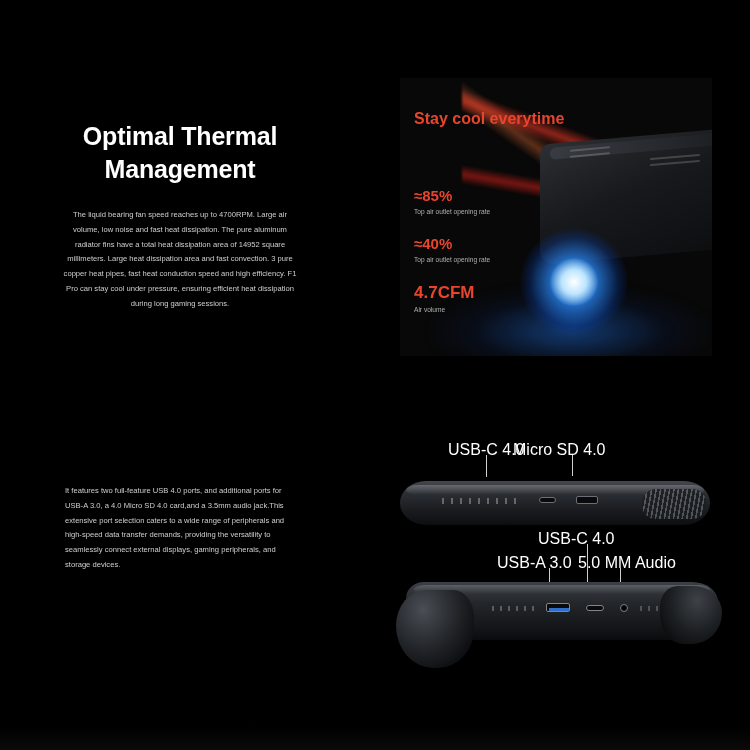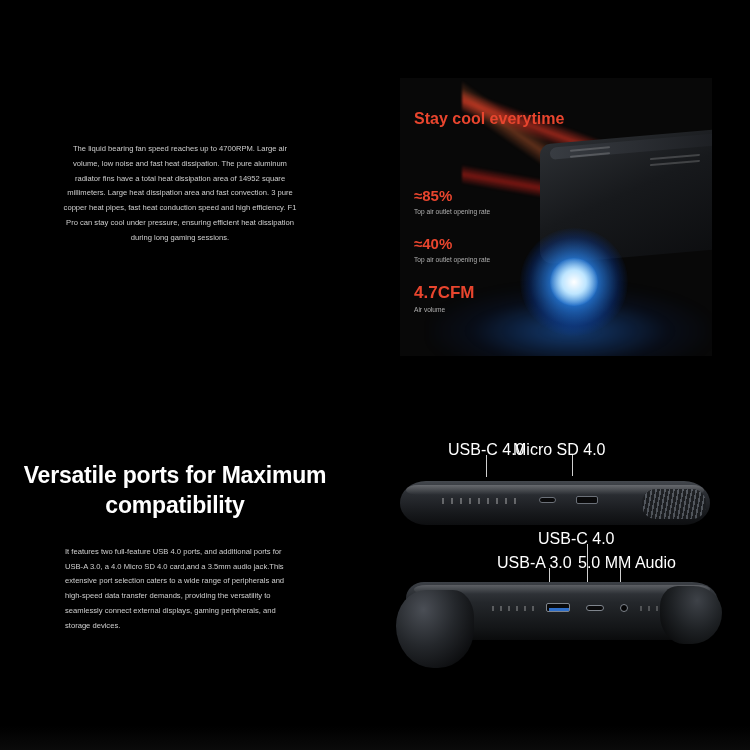--- a/index.html
+++ b/index.html
@@ -205,20 +205,21 @@
   }
 </style>
 </head>
 <body>
 
 <div class="page">
 
   <section class="sec1">
 
     <div class="s1-left">
+      <h2 class="s1-title">Optimal Thermal Management</h2>
       <p class="s1-body">The liquid bearing fan speed reaches up to 4700RPM. Large air volume, low noise and fast heat dissipation. The pure aluminum radiator fins have a total heat dissipation area of 14952 square millimeters. Large heat dissipation area and fast convection. 3 pure copper heat pipes, fast heat conduction speed and high efficiency. F1 Pro can stay cool under pressure, ensuring efficient heat dissipation during long gaming sessions.</p>
     </div>
 
     <div class="s1-media">
       <div class="glow-streaks"></div>
       <div class="device-body"></div>
       <div class="device-top-strip"></div>
       <div class="vent" style="left:170px; top:70px; width:40px;"></div>
       <div class="vent" style="left:170px; top:76px; width:40px;"></div>
       <div class="vent" style="left:250px; top:78px; width:50px;"></div>
@@ -238,21 +239,20 @@
       </div>
       <div class="stat stat-3">
         <div class="stat-val">4.7CFM</div>
         <div class="stat-lbl">Air volume</div>
       </div>
     </div>
   </section>
 
   <section class="sec2">
     <div class="s2-left">
-      <h2 class="s2-title">Versatile ports for Maximum compatibility</h2>
       <p class="s2-body">It features two full-feature USB 4.0 ports, and additional ports for USB-A 3.0, a 4.0 Micro SD 4.0 card,and a 3.5mm audio jack.This extensive port selection caters to a wide range of peripherals and high-speed data transfer demands, providing the versatility to seamlessly connect external displays, gaming peripherals, and storage devices.</p>
     </div>
 
     <div class="dev-top">
       <div class="dev-top-shell"></div>
       <div class="mini-marks"></div>
       <div class="port-usbc-top"></div>
       <div class="port-sd-top"></div>
       <div class="grille"></div>
     </div>

